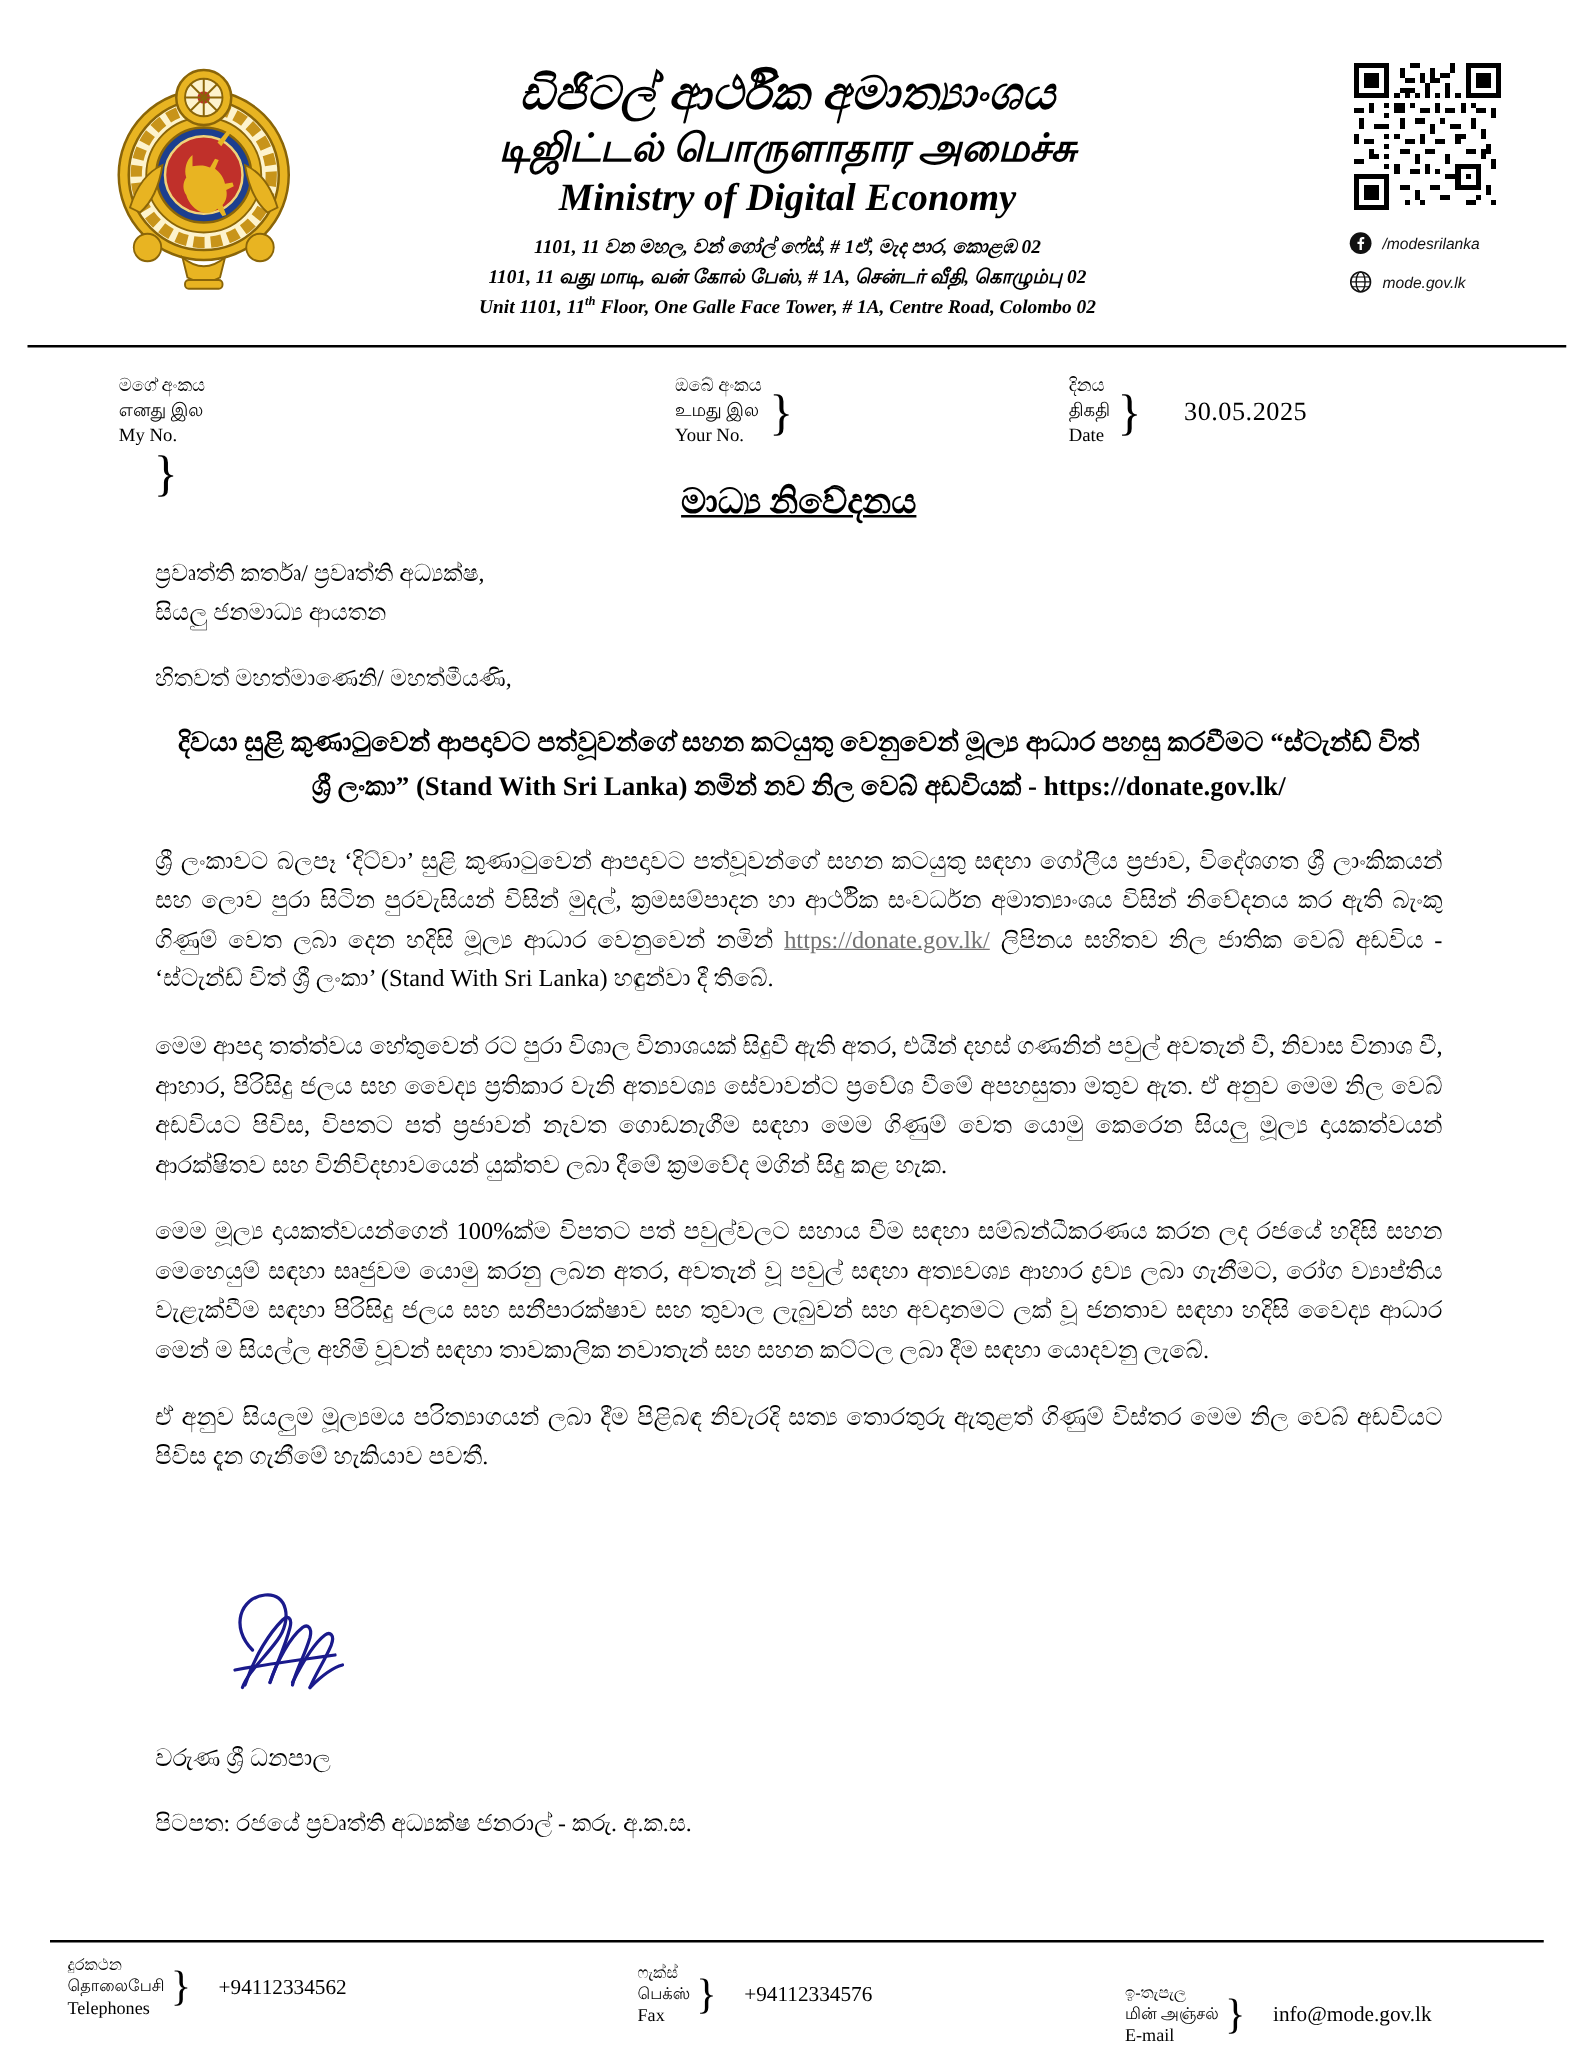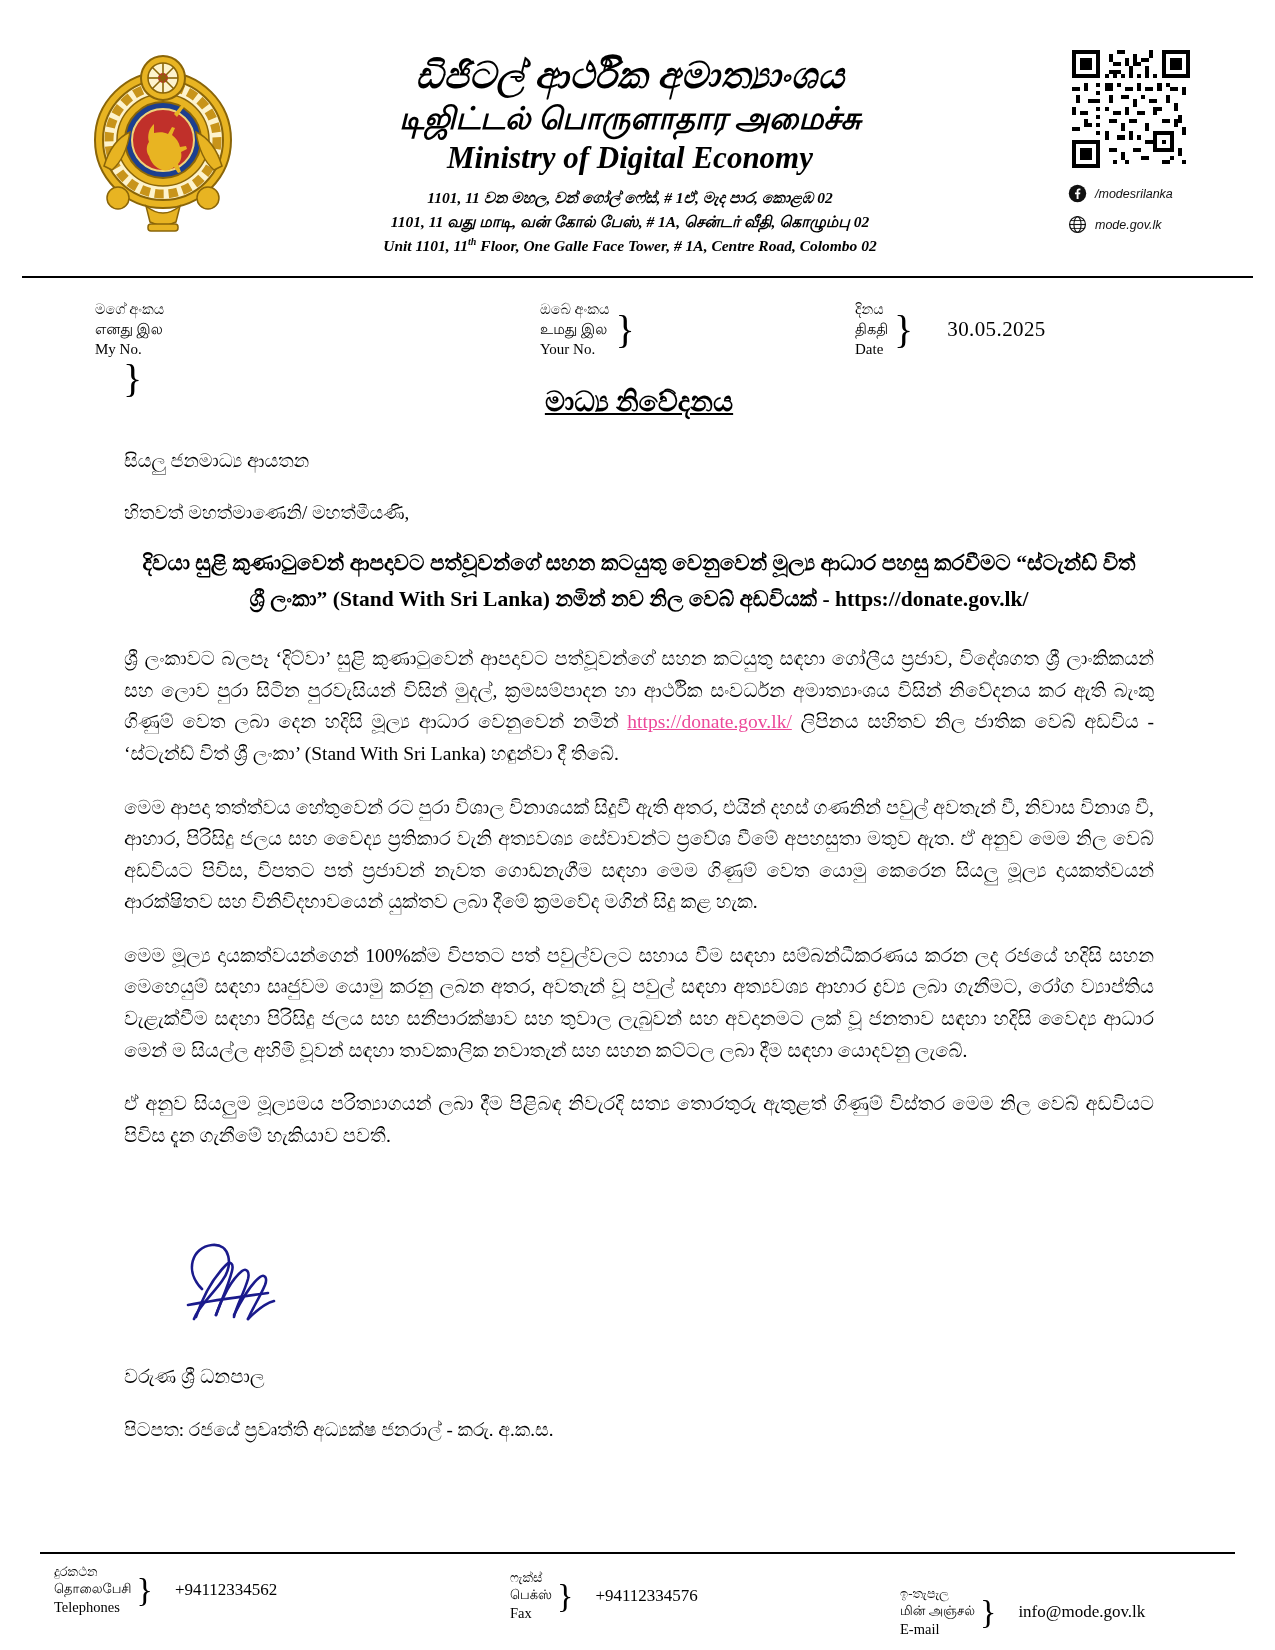--- a/index.html
+++ b/index.html
@@ -68,21 +68,21 @@
   .addr {
     margin-top: 10px;
     font-size: 15.5px;
     font-weight: bold;
     line-height: 1.55;
   }
   .addr sup { font-size: 10px; }
 
   .qr-block {
     position: absolute;
-    right: 77px;
+    right: 66px;
     top: 50px;
     width: 130px;
     text-align: left;
   }
   .qr {
     width: 118px;
     height: 118px;
     margin-left: 4px;
   }
   .social-row {
@@ -168,21 +168,21 @@
     line-height: 1.65;
     margin: 0 10px 26px 10px;
   }
   p.para {
     font-size: 19.5px;
     line-height: 1.62;
     text-align: justify;
     margin: 0 0 22px 0;
   }
   a.link {
-    color: #ec4899;
+    color: #737373;
     text-decoration: underline;
   }
 
   
   .sign-area {
     position: relative;
     height: 120px;
     margin-top: 18px;
   }
   .signature {
@@ -451,20 +451,21 @@
       <div class="brace">}</div>
       <div class="ref-value">30.05.2025</div>
     </div>
   </div>
 
   <div class="content">
 
     <div class="doc-title">මාධ්‍ය නිවේදනය</div>
 
     <div class="addressee">
+      <div>ප්‍රවෘත්ති කර්තෘ/ ප්‍රවෘත්ති අධ්‍යක්ෂ,</div>
       <div>සියලු ජනමාධ්‍ය ආයතන</div>
     </div>
 
     <div class="salutation">හිතවත් මහත්මාණෙනි/ මහත්මීයණි,</div>
 
     <div class="subject">දිවයා සුළි කුණාටුවෙන් ආපදාවට පත්වූවන්ගේ සහන කටයුතු වෙනුවෙන් මූල්‍ය ආධාර පහසු කරවීමට “ස්ටැන්ඩ් විත් ශ්‍රී ලංකා” (Stand With Sri Lanka) නමින් නව නිල වෙබ් අඩවියක් - https://donate.gov.lk/</div>
 
     <p class="para">
       <span>ශ්‍රී ලංකාවට බලපෑ ‘දිට්වා’ සුළි කුණාටුවෙන් ආපදාවට පත්වූවන්ගේ සහන කටයුතු සඳහා ගෝලීය ප්‍රජාව, විදේශගත ශ්‍රී ලාංකිකයන් සහ ලොව පුරා සිටින පුරවැසියන් විසින් මුදල්, ක්‍රමසම්පාදන හා ආර්ථික සංවර්ධන අමාත්‍යාංශය විසින් නිවේදනය කර ඇති බැංකු ගිණුම් වෙත ලබා දෙන හදිසි මූල්‍ය ආධාර වෙනුවෙන් නමින් <a class="link">https://donate.gov.lk/</a> ලිපිනය සහිතව නිල ජාතික වෙබ් අඩවිය - ‘ස්ටැන්ඩ් විත් ශ්‍රී ලංකා’ (Stand With Sri Lanka) හඳුන්වා දී තිබේ.</span>
     </p>

